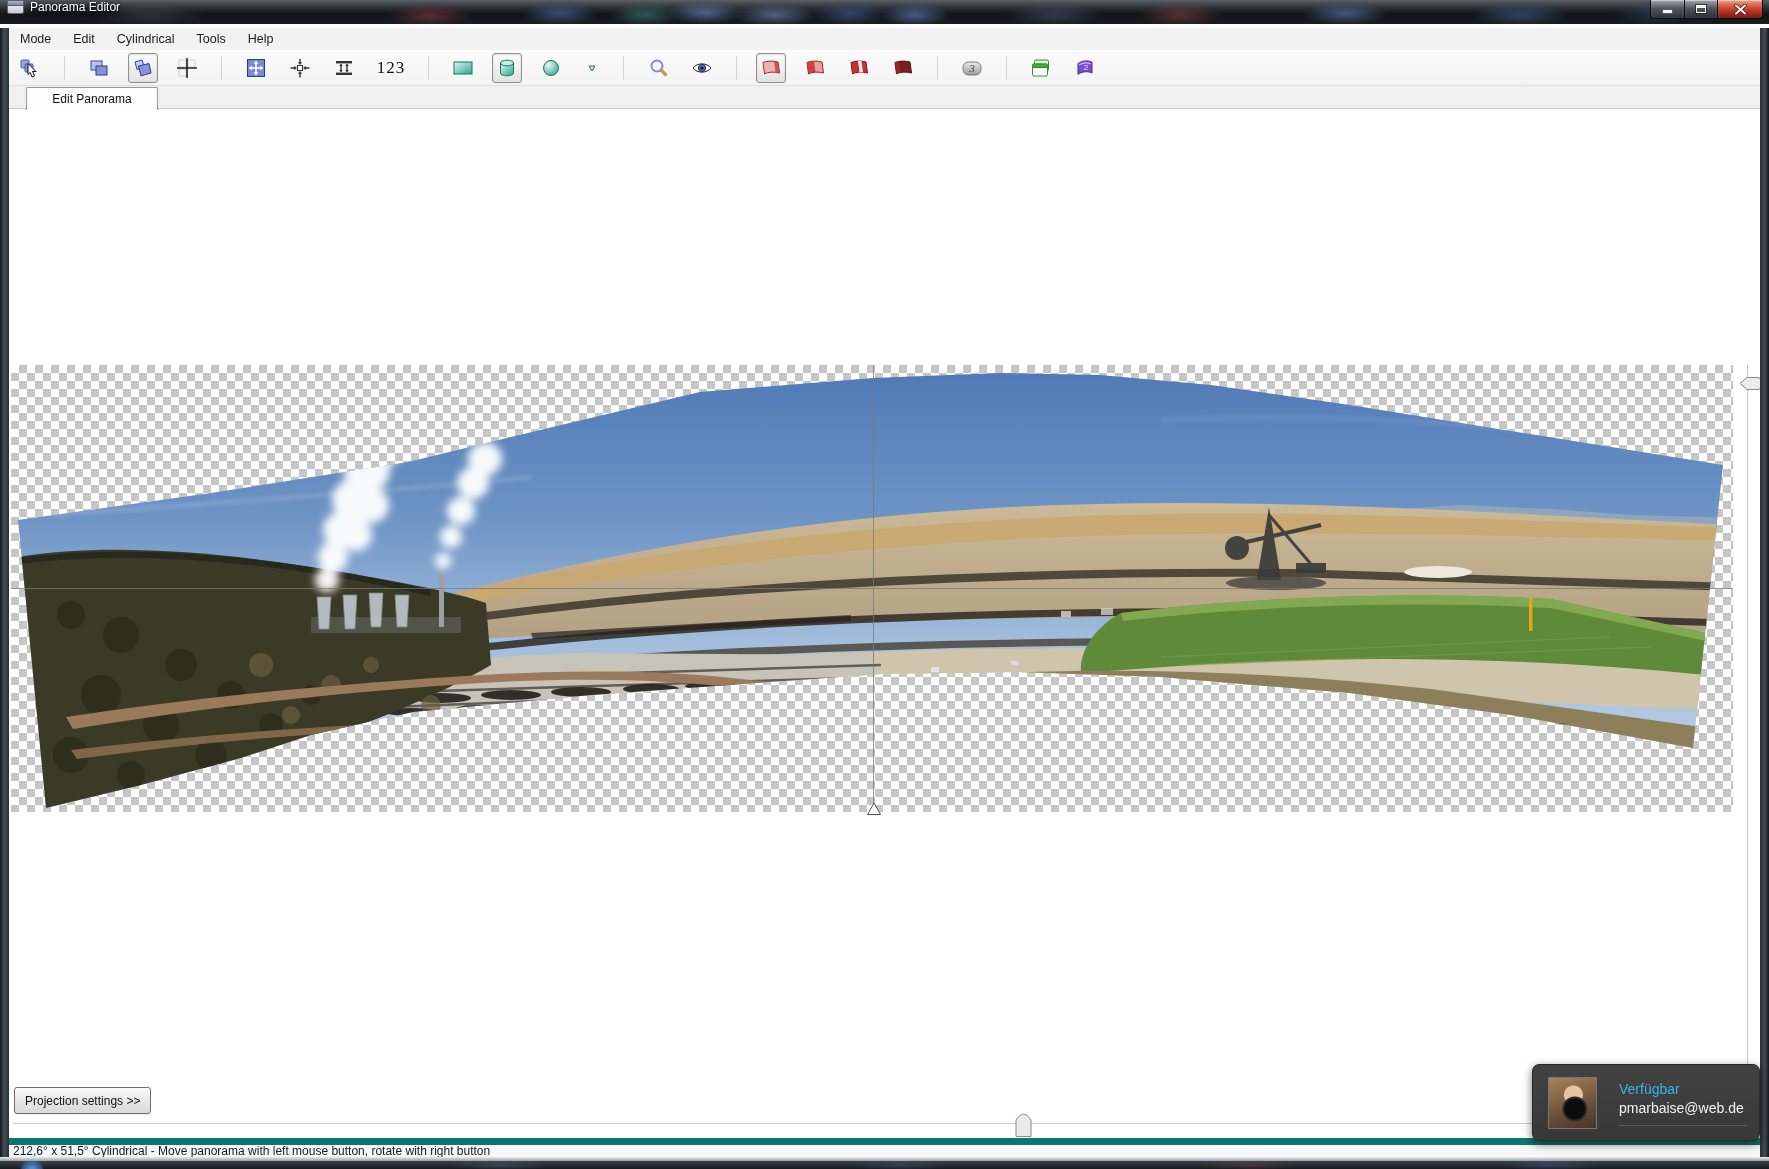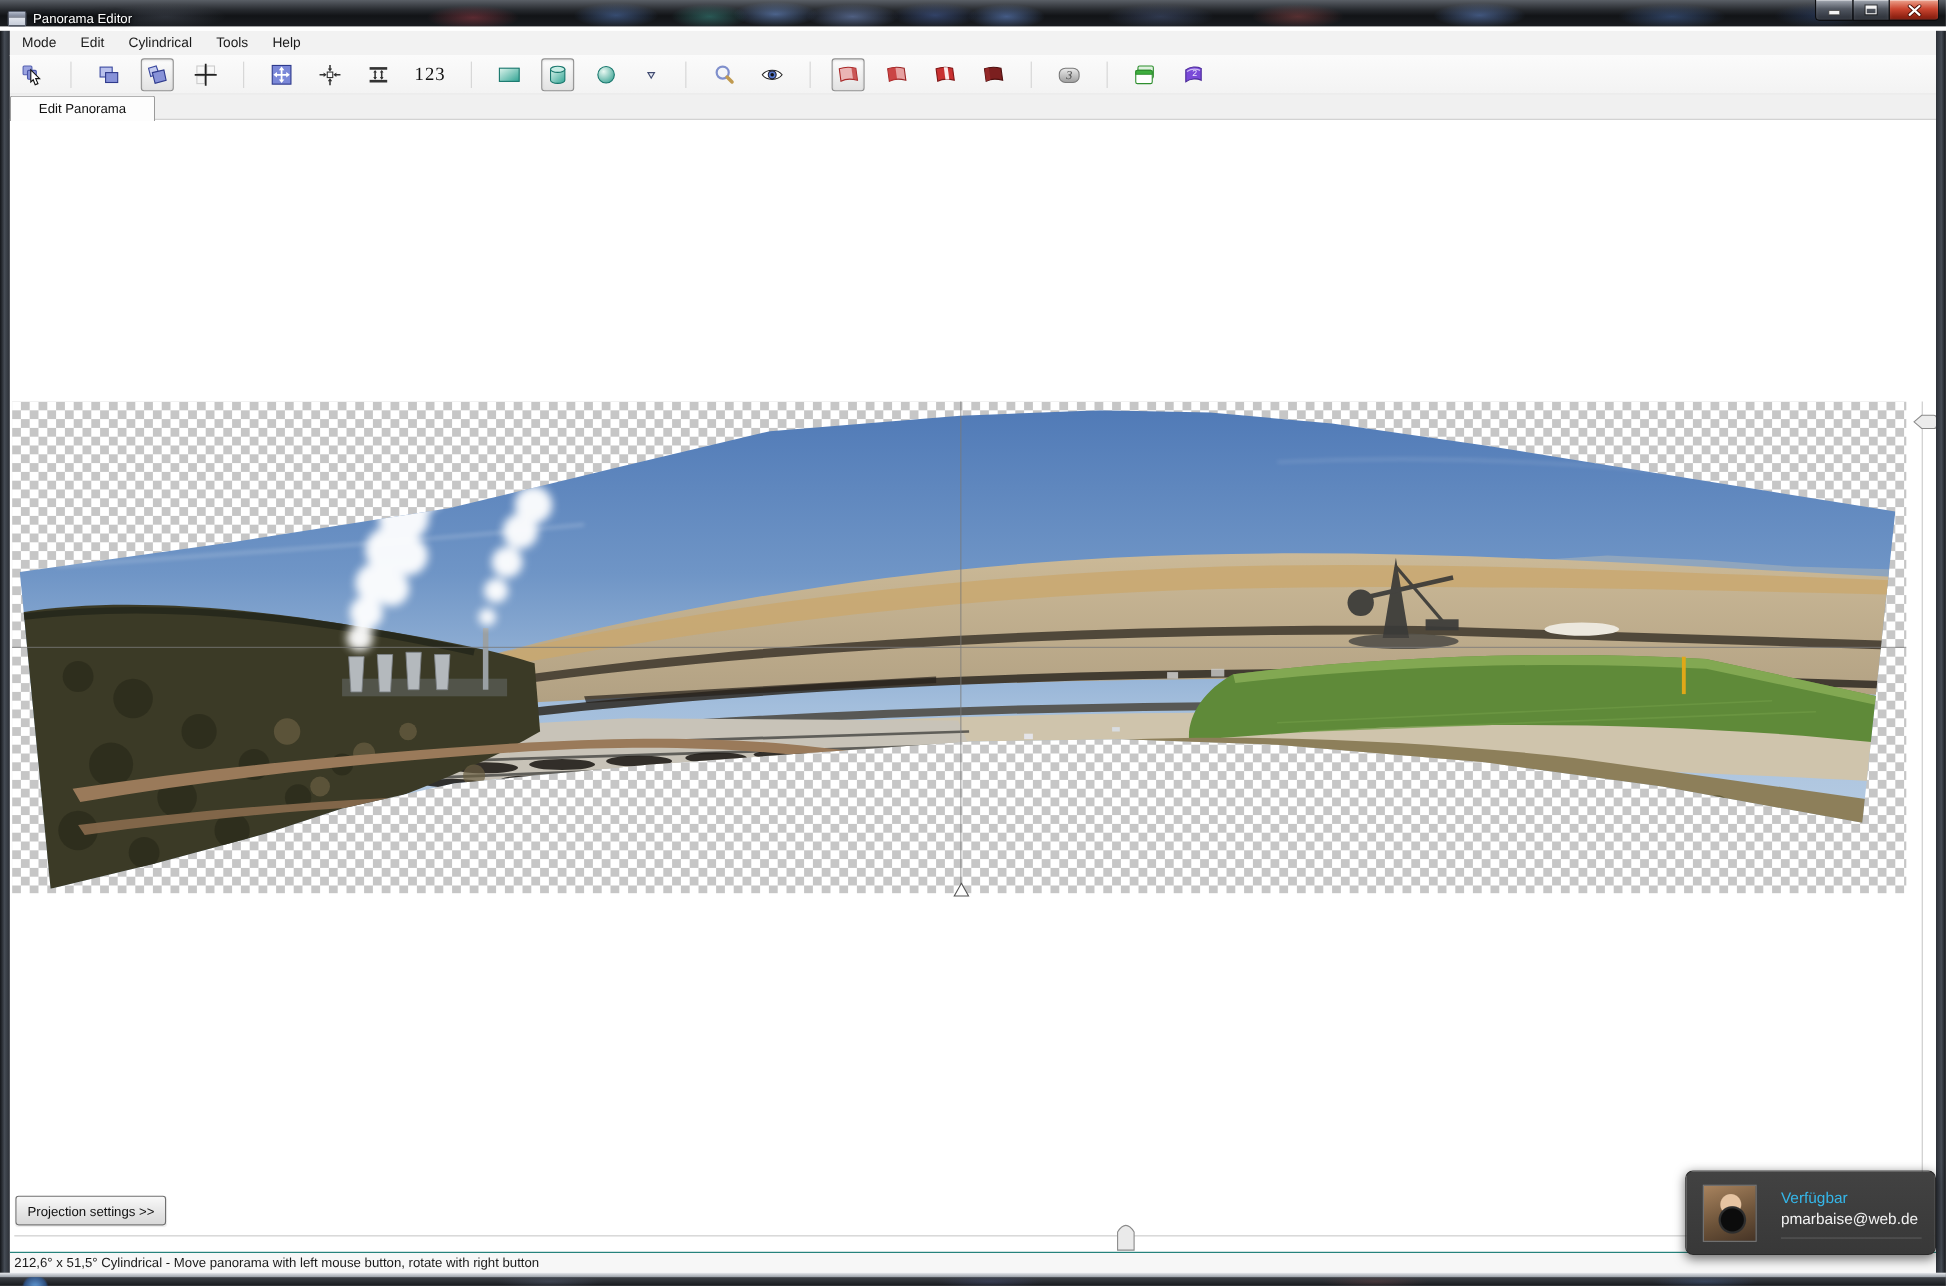--- a/index.html
+++ b/index.html
@@ -21,21 +21,21 @@
       radial-gradient(ellipse 60px 16px at 775px 15px, rgba(140,170,235,.5), transparent 70%),
       radial-gradient(ellipse 55px 16px at 850px 14px, rgba(80,110,180,.5), transparent 70%),
       radial-gradient(ellipse 50px 16px at 915px 15px, rgba(110,150,225,.55), transparent 70%),
       radial-gradient(ellipse 70px 16px at 1055px 15px, rgba(90,110,160,.4), transparent 70%),
       radial-gradient(ellipse 60px 16px at 1180px 15px, rgba(170,80,80,.45), transparent 70%),
       radial-gradient(ellipse 60px 16px at 1345px 14px, rgba(110,150,225,.5), transparent 70%),
       radial-gradient(ellipse 70px 16px at 1520px 15px, rgba(80,120,190,.45), transparent 70%),
       radial-gradient(ellipse 60px 16px at 1655px 14px, rgba(60,90,150,.4), transparent 70%),
       radial-gradient(ellipse 80px 16px at 150px 15px, rgba(120,130,150,.25), transparent 70%),
       linear-gradient(#5a5f66,#26292e 38%,#121417 60%,#1a1d21);
-    display:flex;align-items:flex-end;box-sizing:border-box;padding-left:7px;
+    display:flex;align-items:flex-start;box-sizing:border-box;padding-left:7px;
   }
   .app-icon{width:17px;height:14px;box-sizing:border-box;border:1px solid #5a6170;
     background:linear-gradient(#f4f6fa,#c6ccd8);border-radius:2px;overflow:hidden;display:block}
   .app-icon-bar{display:block;width:100%;height:4px;background:linear-gradient(#aeb6c6,#7d8598);
     border-bottom:1px solid #5a6170}
   #title-text{color:#fff;font-size:12px;margin-left:6px;text-shadow:0 1px 2px #000,0 0 6px rgba(0,0,0,.8)}
   #caption-buttons{right:6px;top:0;display:flex}
   .cap{box-sizing:border-box;height:19px;border:1px solid #0c0d0f;border-top:none;
     display:flex;align-items:center;justify-content:center;
     background:linear-gradient(rgba(170,176,186,.9),rgba(86,92,102,.88) 45%,rgba(44,48,56,.92));
@@ -59,42 +59,42 @@
   #toolbar{left:9px;top:50px;width:1751px;height:36px;
     background:linear-gradient(#fbfbfb,#f3f3f3);border-bottom:1px solid #e0e0e0;
     display:flex;align-items:center;box-sizing:border-box;padding-left:6px;gap:14px}
   .tb-btn{width:28px;height:28px;display:flex;align-items:center;justify-content:center;
     border:1px solid transparent;border-radius:3px;flex:0 0 auto}
   .tb-btn.active{border-color:#8f8f8f;background:linear-gradient(#fdfdfd,#e2e2e2);
     box-shadow:inset 0 1px 2px rgba(0,0,0,.12)}
   .tb-sep{width:1px;height:24px;background:#d4d4d4;margin:0 5px;flex:0 0 auto}
   .tb-123{font-family:"Liberation Serif",serif;font-size:17px;color:#111;letter-spacing:1px}
   #tabrow{left:9px;top:86px;width:1751px;height:23px;background:#f0f0f0;border-bottom:1px solid #c9c9c9;box-sizing:border-box}
-  #tab-edit-panorama{position:absolute;left:0;top:1px;width:130px;height:22px;background:#fdfdfd;
+  #tab-edit-panorama{position:absolute;left:17px;top:1px;width:130px;height:22px;background:#fdfdfd;
     border:1px solid #9a9a9a;border-bottom:none;border-radius:2px 2px 0 0;
     display:flex;align-items:center;justify-content:center;font-size:12px;color:#111;z-index:2}
 
   
   #canvas{left:9px;top:109px;width:1751px;height:1029px;background:#fff;overflow:hidden}
   #checkerboard{left:2px;top:256px;width:1722px;height:447px;
     background:conic-gradient(#c6c6c6 0 25%, #ffffff 0 50%, #c6c6c6 0 75%, #ffffff 0);
     background-size:16px 16px}
   #pano-svg{left:2px;top:256px;width:1722px;height:447px}
   #guide-h{left:2px;top:479px;width:1722px;height:1px;background:rgba(120,120,120,.75)}
   #guide-v{left:864px;top:256px;width:1px;height:441px;background:rgba(120,120,120,.75)}
   #scroll-v-track{left:1738px;top:256px;width:1px;height:760px;background:#c9c9c9}
   #scroll-h-track{left:4px;top:1014px;width:1746px;height:1px;background:#c9c9c9}
   #proj-settings-btn{left:5px;top:978px;height:25px;padding:0 10px;
     border:1px solid #707070;border-radius:3px;font-size:12px;color:#111;
     background:linear-gradient(#f9f9f9,#e9e9e9 45%,#d9d9d9);
     display:flex;align-items:center;box-shadow:0 1px 1px rgba(0,0,0,.08)}
 
   
   #statusbar{left:9px;top:1138px;width:1751px;height:19px;background:#f7f7f7;
-    border-top:1px solid #0f766e;display:flex;align-items:center;box-sizing:border-box;padding-left:4px;
+    border-top:7px solid #0f766e;display:flex;align-items:center;box-sizing:border-box;padding-left:4px;
     font-size:12px;color:#1a1a1a}
   #win-bottom-chrome{left:0;top:1157px;width:1769px;height:4px;
     background:linear-gradient(#e8eaee,#9aa0a8)}
   #taskbar-strip{left:0;top:1161px;width:1769px;height:8px;
     background:
       radial-gradient(circle 17px at 32px 10px, rgba(110,175,240,.95), rgba(50,95,160,.7) 60%, transparent 72%),
       radial-gradient(ellipse 70px 8px at 500px 4px, rgba(80,90,110,.5), transparent 70%),
       radial-gradient(ellipse 70px 8px at 900px 4px, rgba(70,80,120,.45), transparent 70%),
       radial-gradient(ellipse 70px 8px at 1250px 4px, rgba(110,70,70,.4), transparent 70%),
       radial-gradient(ellipse 70px 8px at 1550px 4px, rgba(70,95,140,.45), transparent 70%),

